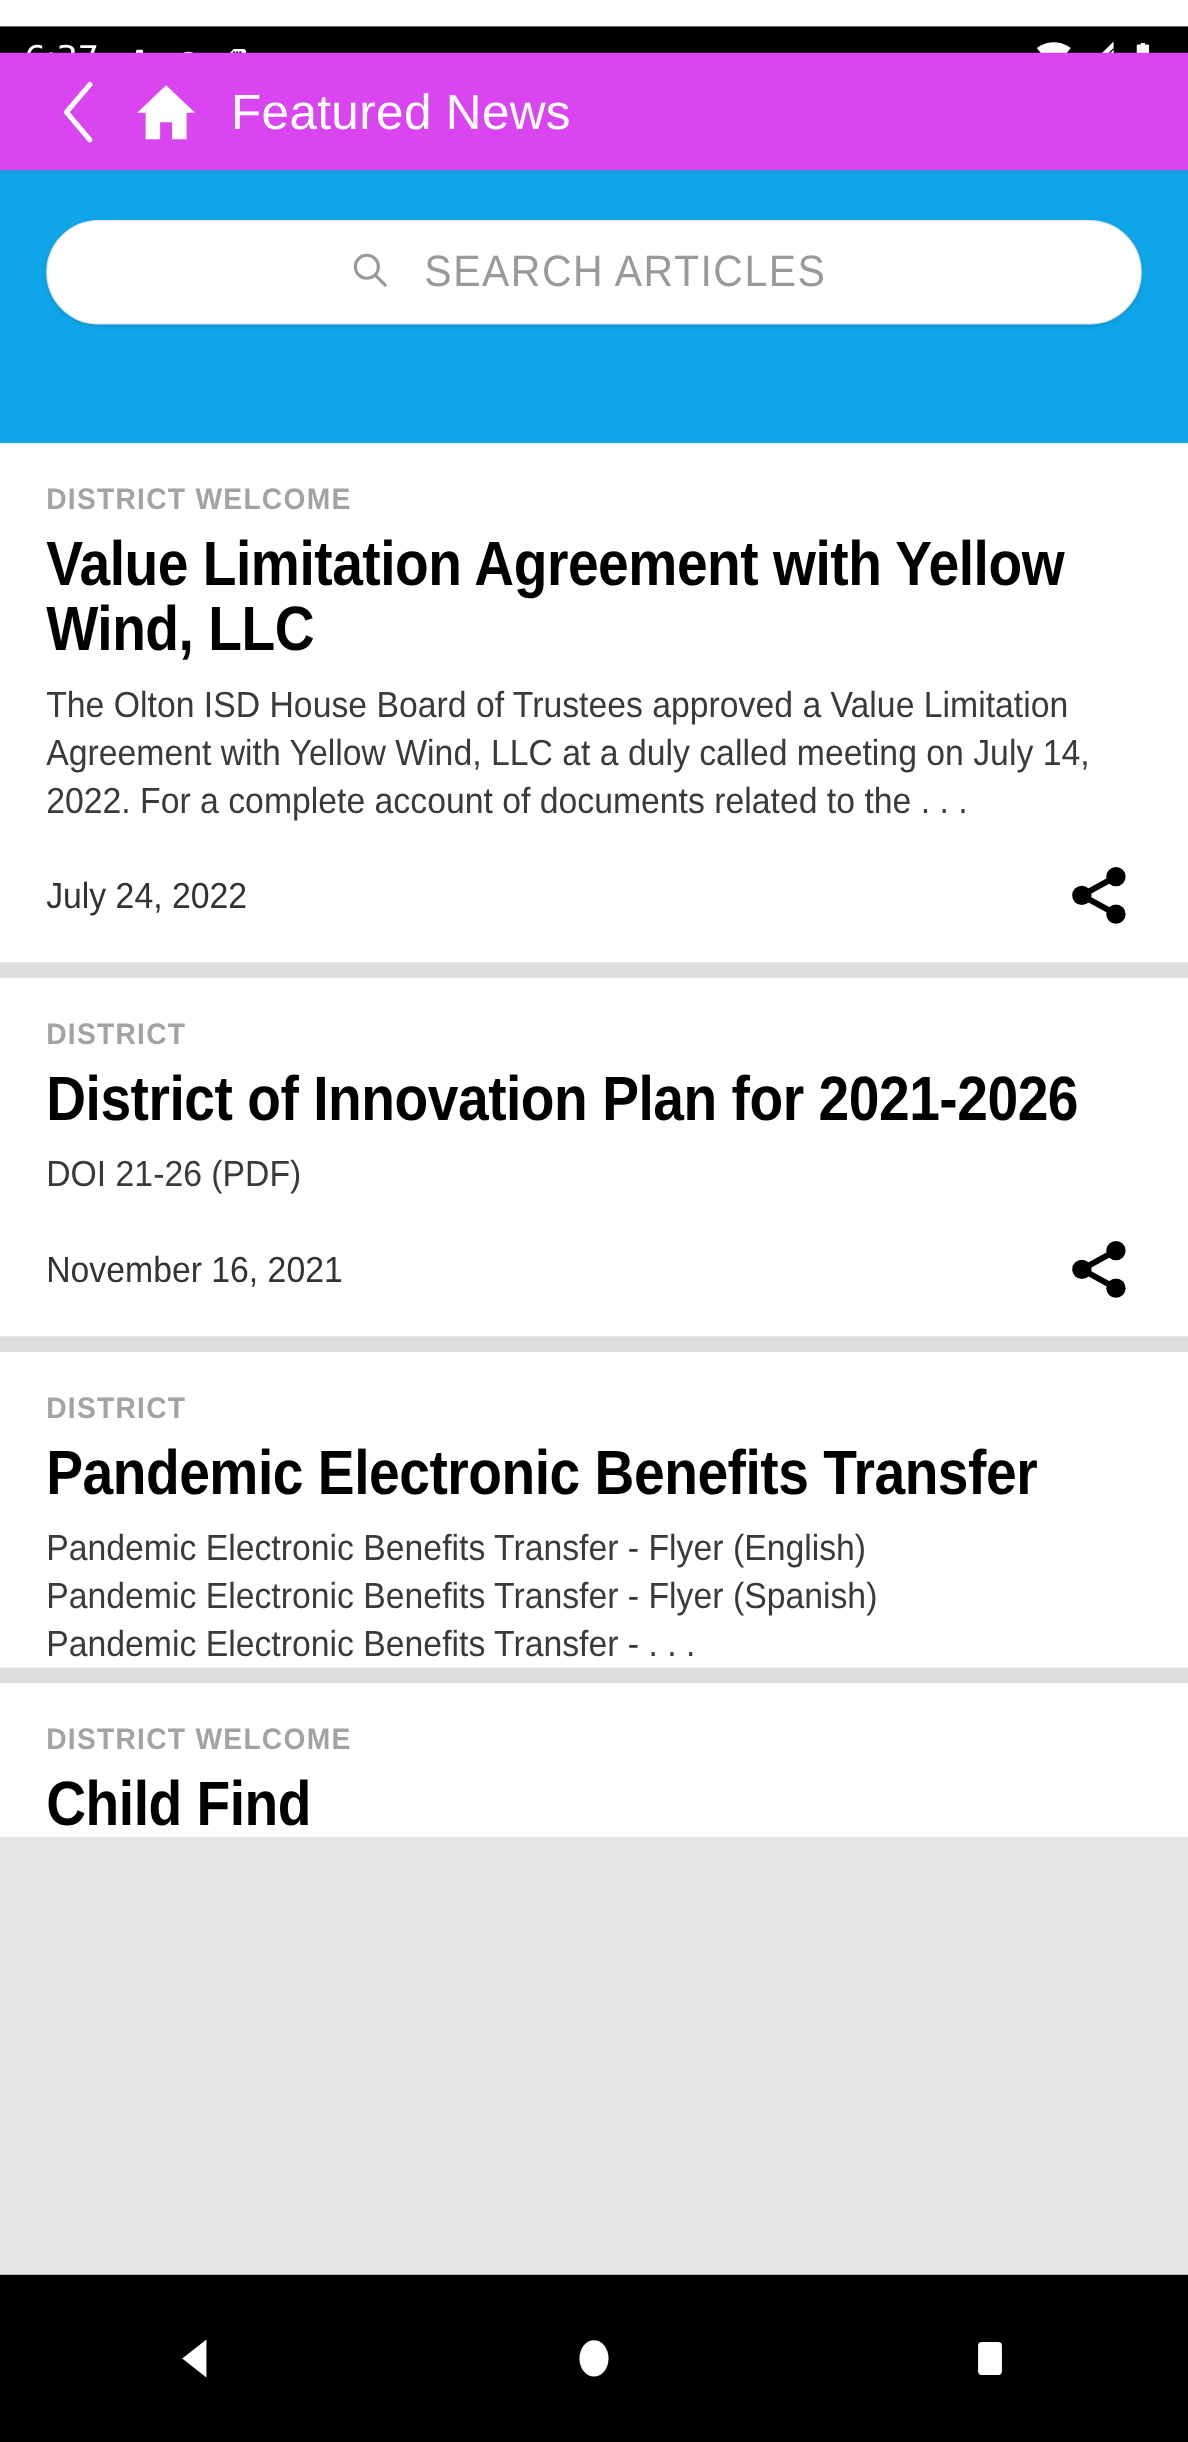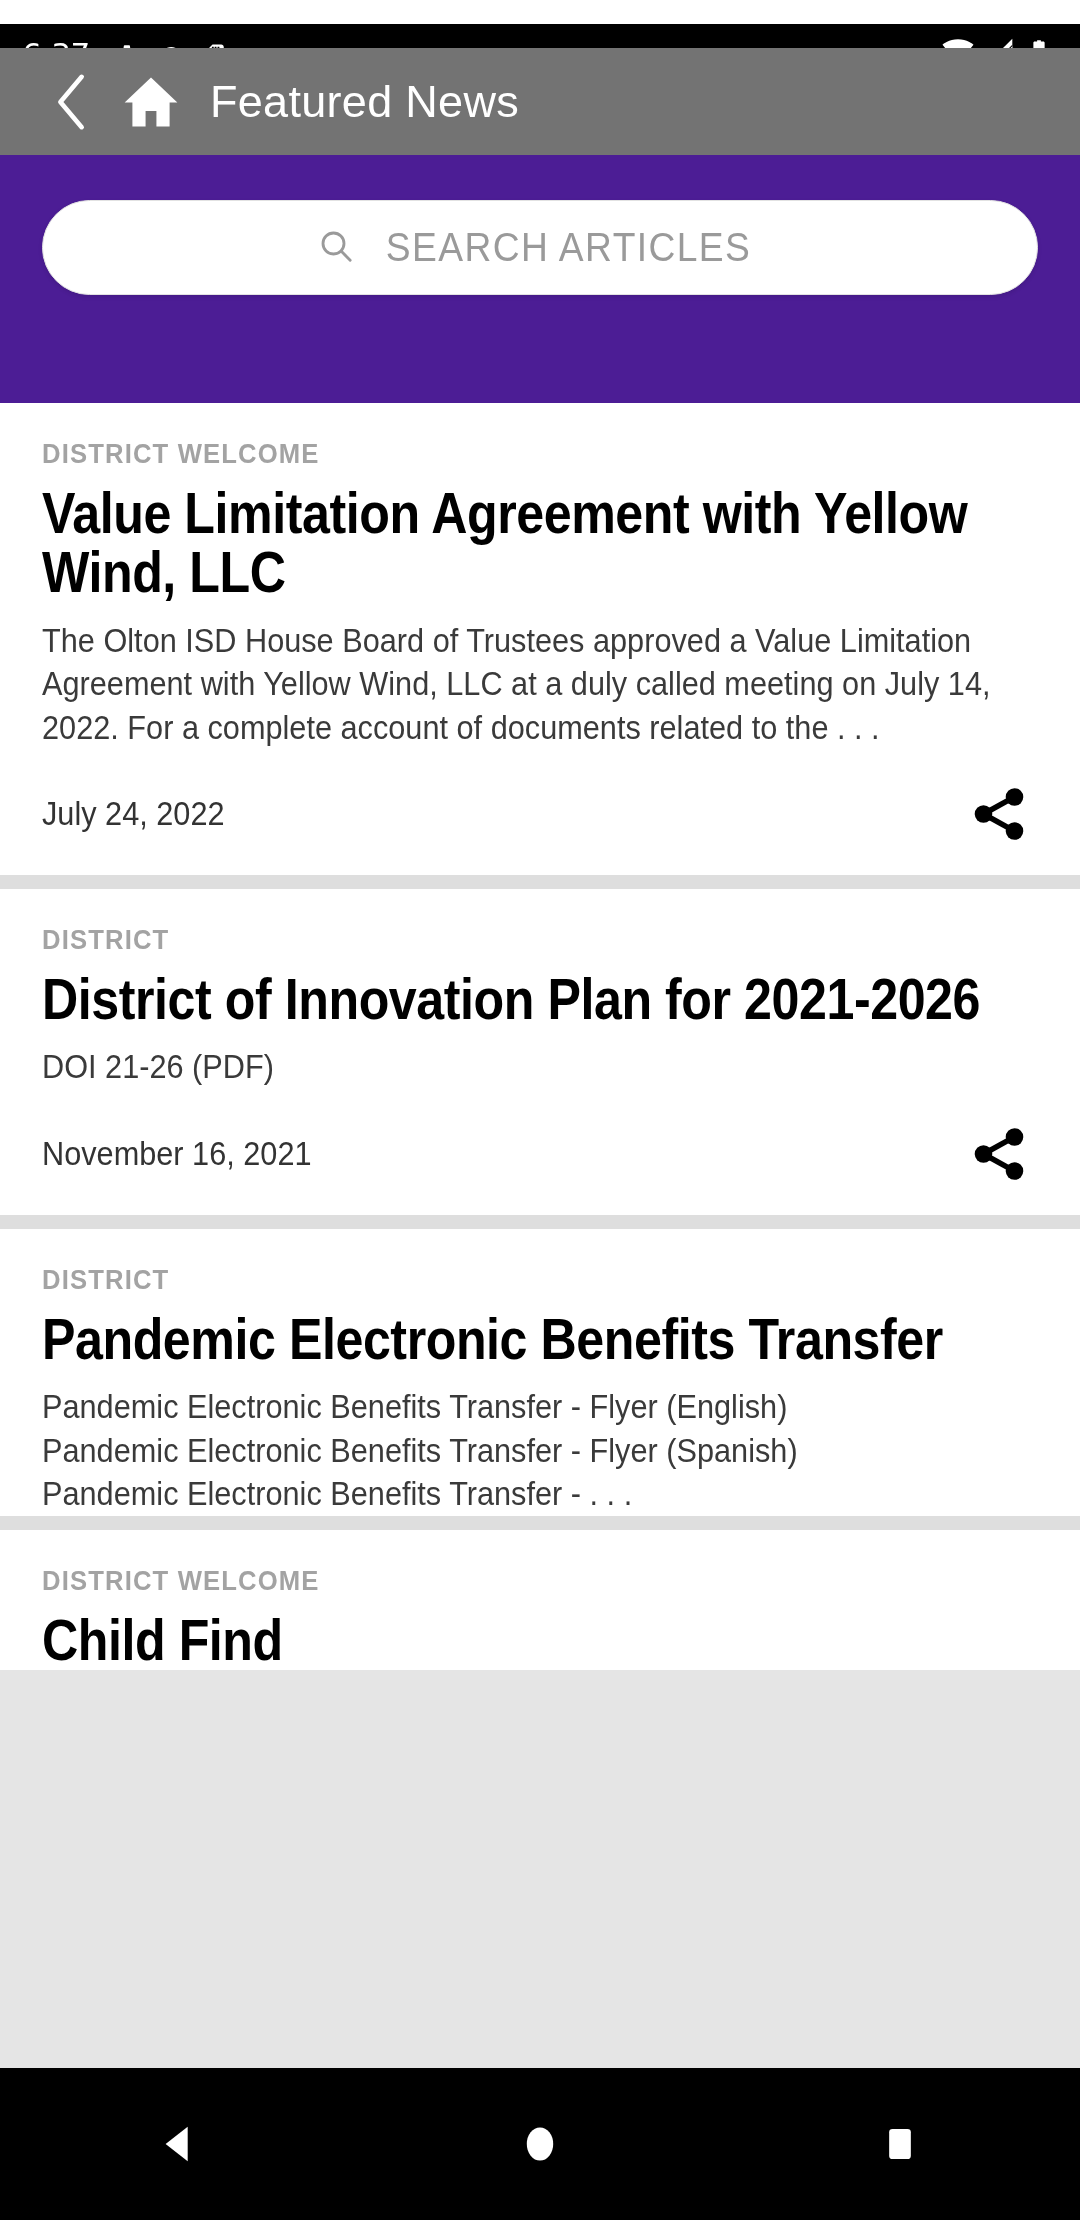--- a/index.html
+++ b/index.html
@@ -27,41 +27,41 @@
     letter-spacing:-0.5px;
     margin-right:22px;
   }
   .sb-ic{ display:inline-flex; align-items:center; margin-right:14px; }
   .sb-right{ margin-left:auto; display:flex; align-items:center; gap:9px; padding-right:4px;}
 
   
   .appbar{
     position:absolute; top:48px; left:0;
     width:1080px; height:107px;
-    background:#737373;
+    background:#d946ef;
     display:flex; align-items:center;
     padding-left:48px;
     box-shadow:0 3px 0 rgba(0,0,0,0.55);
   }
   .appbar-title{
     color:#ffffff;
     font-size:45px;
     font-family:"Liberation Sans", sans-serif;
     font-weight:400;
     margin-left:28px;
     letter-spacing:0.3px;
   }
   .back-chevron{ display:inline-flex; }
   .home-ic{ display:inline-flex; margin-left:24px; }
 
   
   .searchzone{
     position:absolute; top:155px; left:0;
     width:1080px; height:248px;
-    background:#4c1d95;
+    background:#0ea5e9;
   }
   .searchbox{
     position:absolute; top:45px; left:42px;
     width:996px; height:95px;
     background:#ffffff;
     border:1px solid #e2e2e2;
     border-radius:48px;
     box-shadow:0 2px 4px rgba(0,0,0,0.10);
     display:flex; align-items:center; justify-content:center;
     gap:16px;

